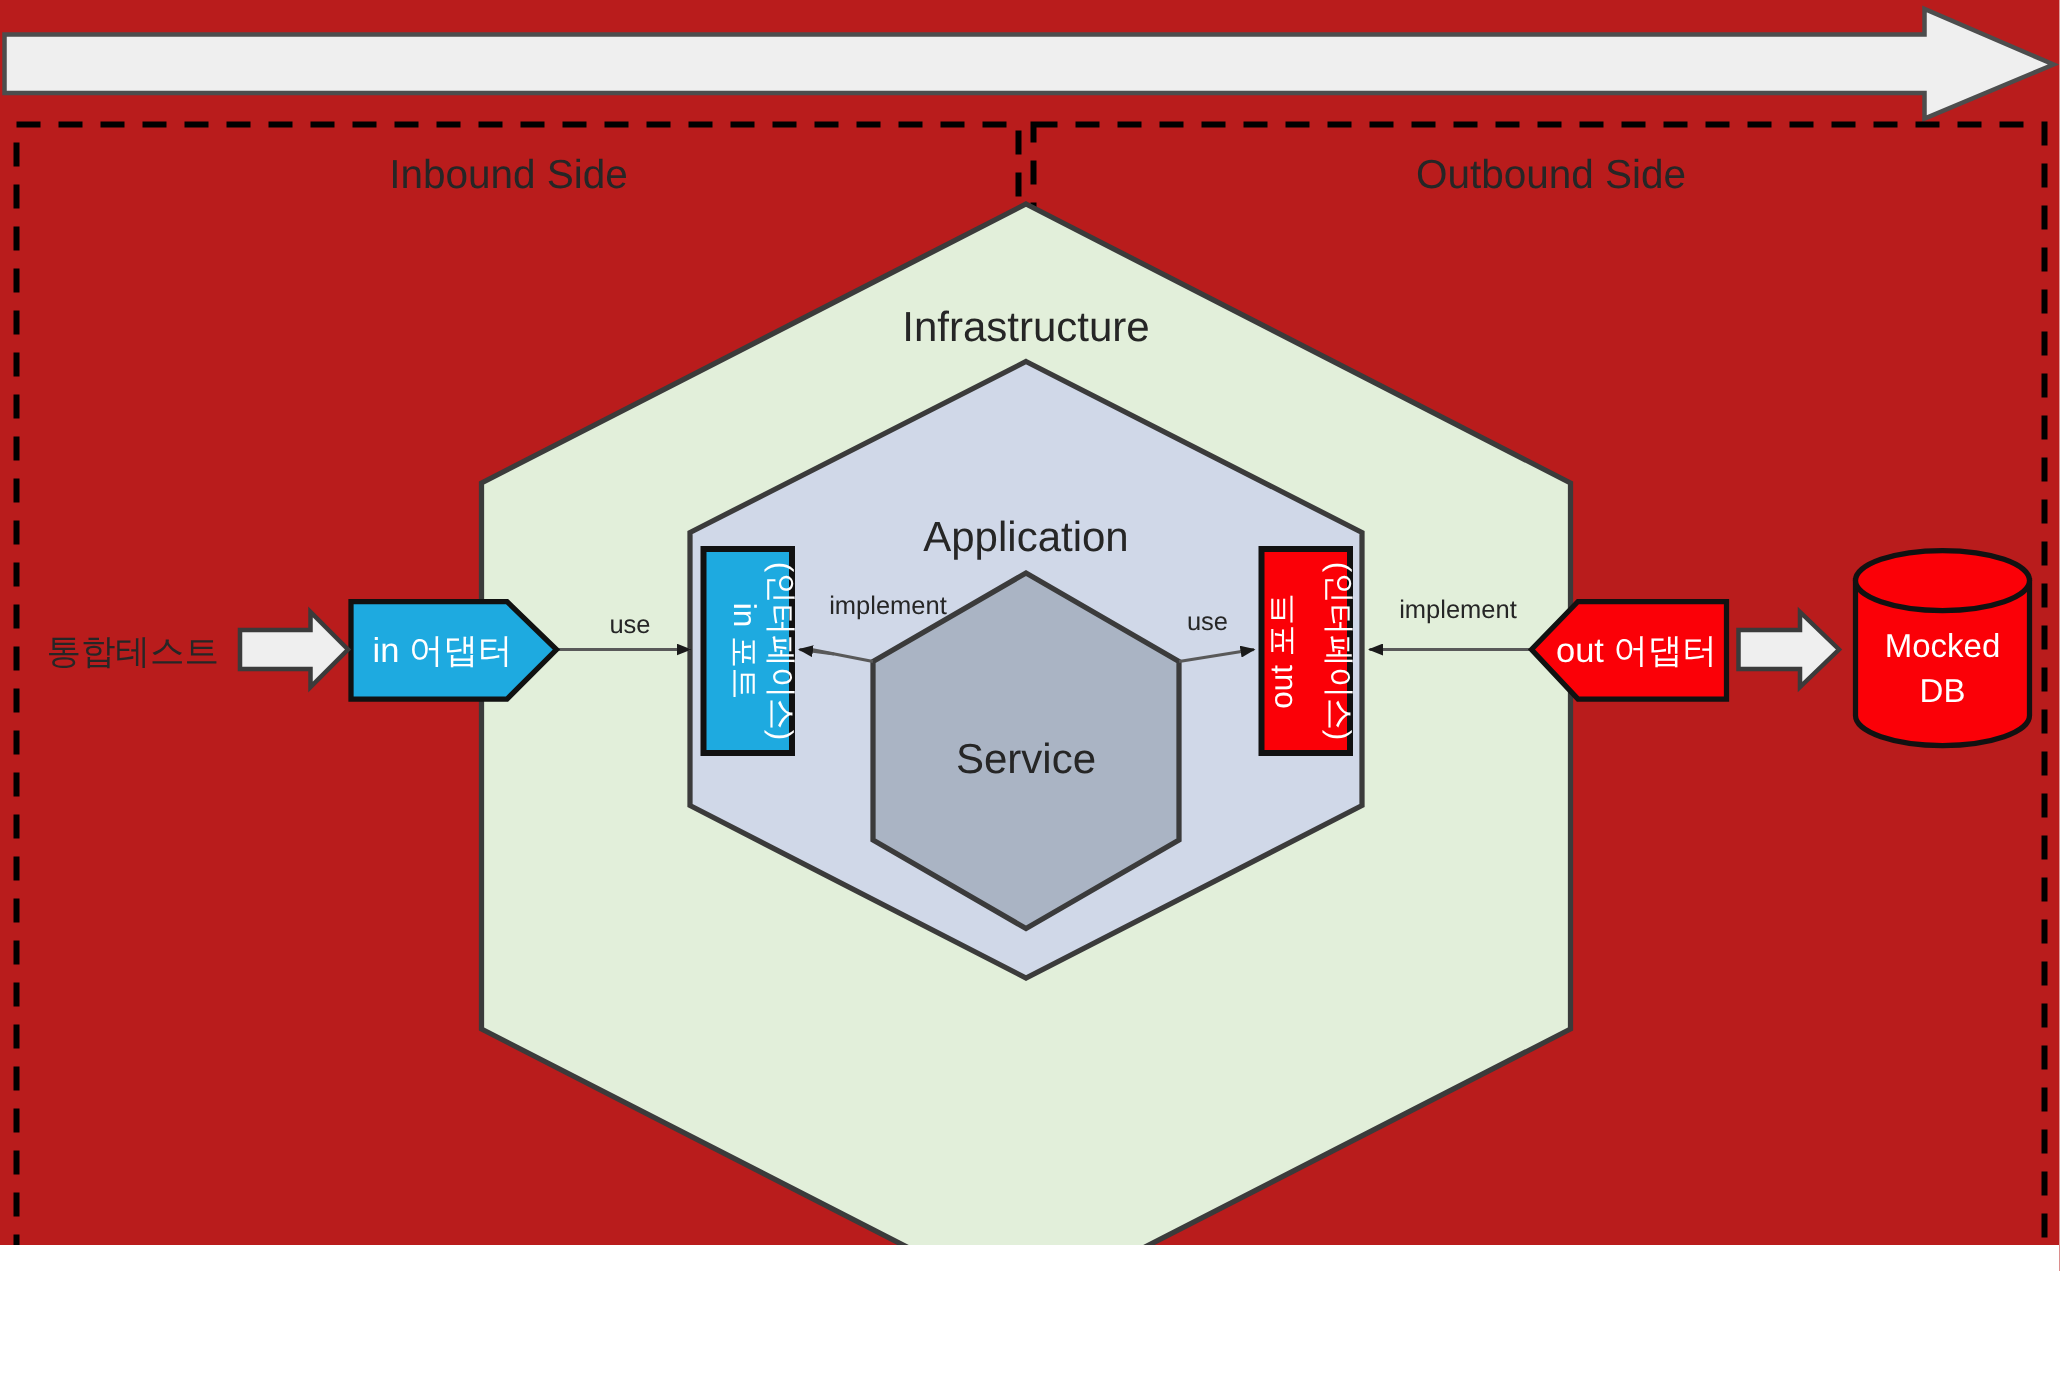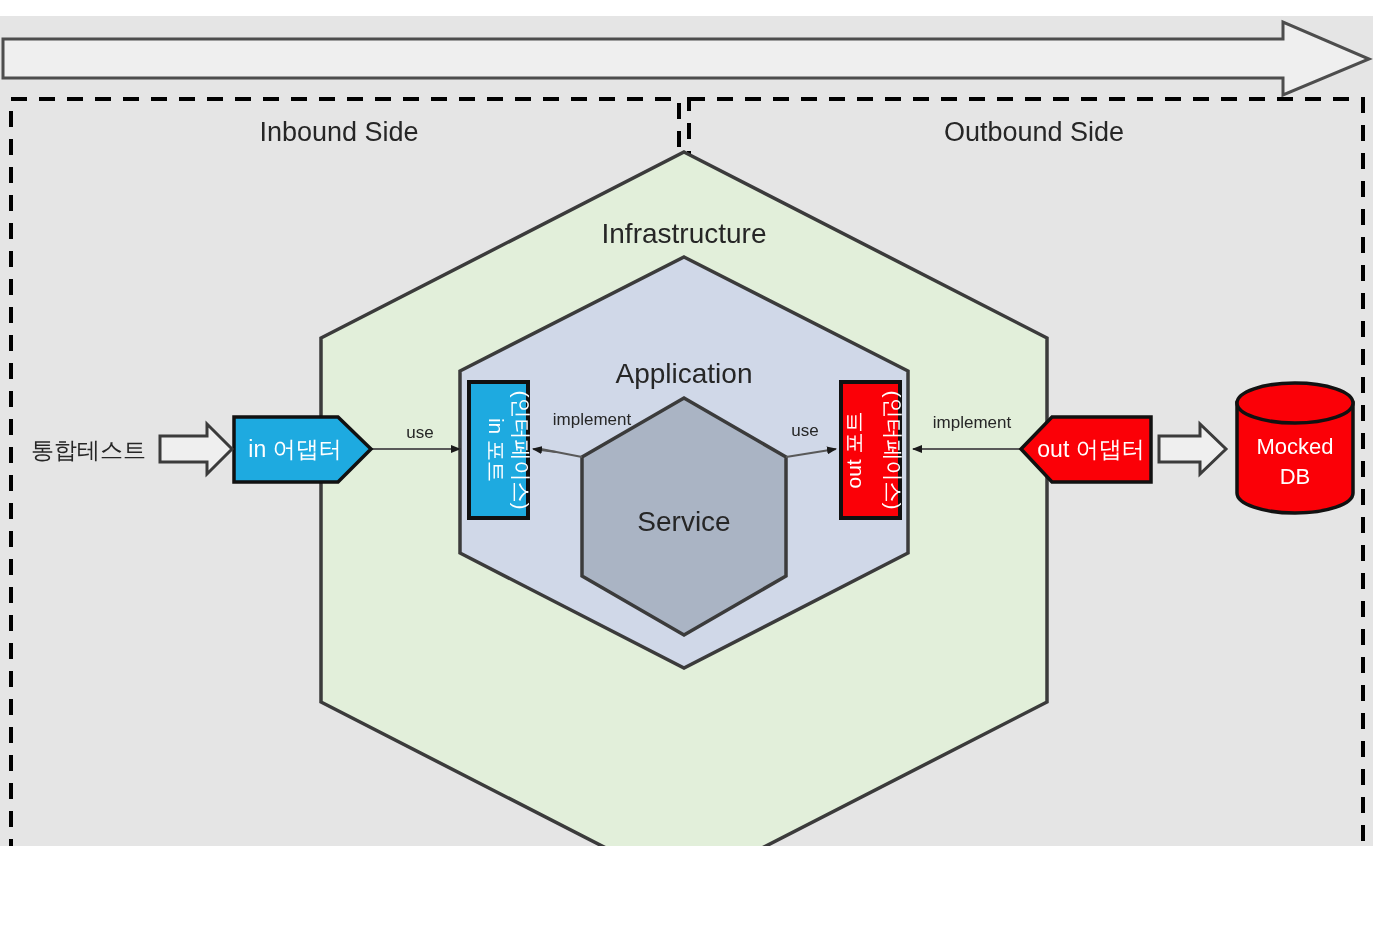--- a/index.html
+++ b/index.html
@@ -7,23 +7,22 @@
     padding: 0;
     background: #ffffff;
   }
   body {
     font-family: "Liberation Sans", "DejaVu Sans", sans-serif;
   }
   #stage {
     position: relative;
     width: 1373px;
     height: 830px;
-    background: #e5e5e5;
+    background: #b91c1c;
     overflow: hidden;
-    margin-top: 16px;
   }
   #stage svg.layer {
     position: absolute;
     left: 0;
     top: 0;
     width: 1373px;
     height: 925px;
   }
   text {
     font-family: "Liberation Sans", "DejaVu Sans", sans-serif;

